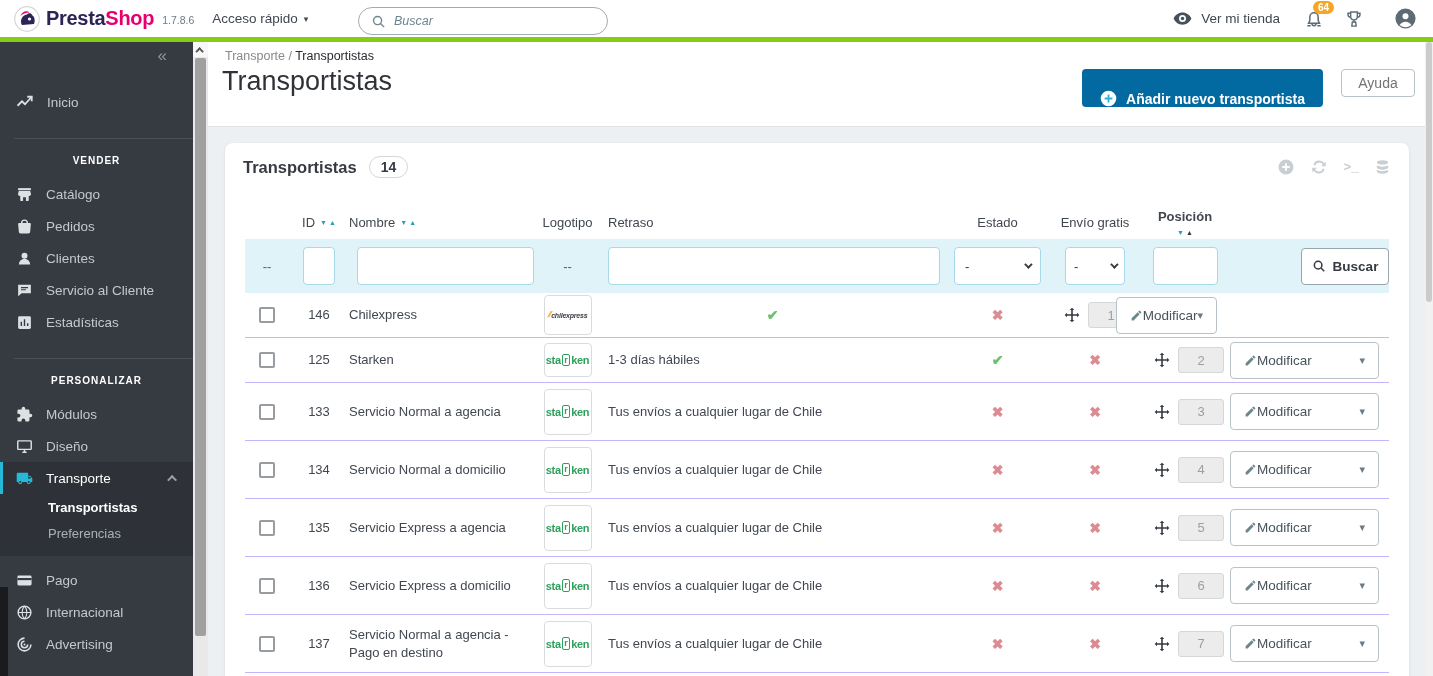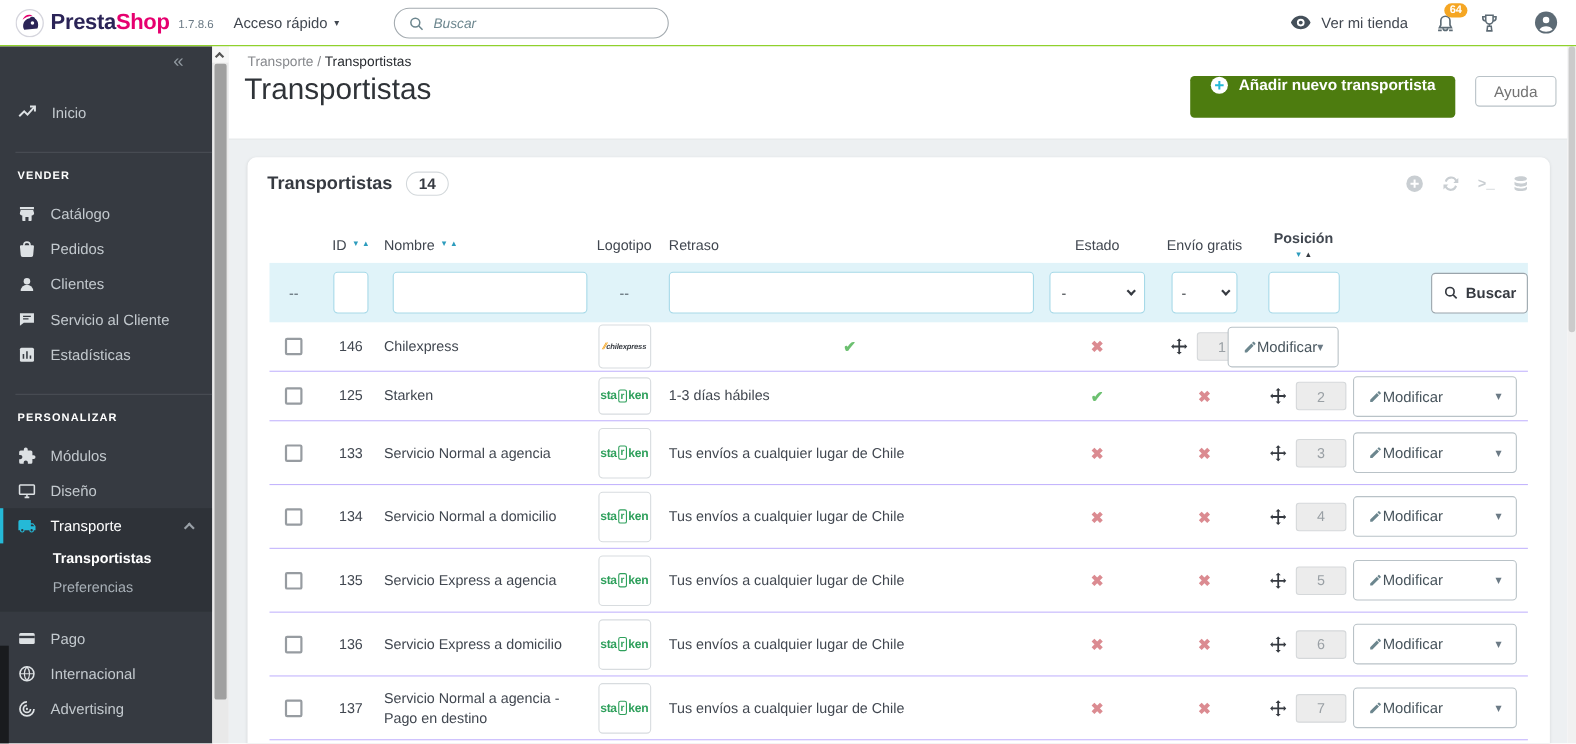--- a/index.html
+++ b/index.html
@@ -1,20 +1,20 @@
 <!DOCTYPE html>
 <html><head>
 <meta charset="utf-8">
 <style>
   * { margin:0; padding:0; box-sizing:border-box; }
   html,body { width:1433px; height:676px; overflow:hidden; }
   body { font-family:"Liberation Sans", sans-serif; background:#fff; position:relative; font-size:13px; color:#363a41; }
 
   
-  .topbar { position:absolute; top:0; left:0; width:1433px; height:42px; background:#fff; border-bottom:1px solid #84cc16; display:flex; align-items:center; z-index:30; }
+  .topbar { position:absolute; top:0; left:0; width:1433px; height:42px; background:#fff; border-bottom:5px solid #84cc16; display:flex; align-items:center; z-index:30; }
   .brand { display:flex; align-items:center; padding-left:14px; }
   .brand-mark { width:26px; height:26px; margin-right:6px; }
   .brand-name { font-size:20px; font-weight:700; letter-spacing:-0.3px; }
   .brand-presta { color:#2b2457; }
   .brand-shop { color:#e6006f; }
   .brand-version { font-size:10.5px; color:#6b7a85; margin-left:8px; margin-top:3px; }
   .quick-access { display:flex; align-items:center; gap:6px; margin-left:18px; font-size:13.5px; color:#414750; cursor:pointer; }
   .caret-solid { font-size:9px; color:#414750; }
   .topsearch { position:absolute; left:358px; top:7px; width:250px; height:28px; border:1px solid #a4abb0; border-radius:15px; display:flex; align-items:center; padding:0 12px; background:#fff; }
   .topsearch input { border:none; outline:none; flex:1; font-size:12.5px; font-family:"Liberation Sans",sans-serif; margin-left:8px; color:#414750; background:transparent; }
@@ -26,21 +26,21 @@
   .avatar-wrap { margin-left:10px; cursor:pointer; }
 
   
   .sidebar { position:absolute; top:42px; left:0; width:193px; height:634px; background:#363a41; overflow:hidden; }
   .collapse-row { height:28px; display:flex; justify-content:flex-end; align-items:center; padding-right:26px; }
   .collapse-ico { color:#8f979e; font-size:17px; cursor:pointer; }
   .side-item { height:32px; display:flex; align-items:center; padding-left:16px; gap:13px; color:#c3c9ce; font-size:13.5px; cursor:pointer; }
   .side-item svg { flex:0 0 auto; color:#dde1e4; }
   .side-home { margin-top:16px; }
   .side-divider { border-top:1px solid #4a4e55; margin:20px 0 0 14px; }
-  .side-title { margin-top:16px; padding-left:16px; color:#fff; font-size:10px; font-weight:700; letter-spacing:1px; }
+  .side-title { margin-top:16px; color:#fff; font-size:10px; font-weight:700; letter-spacing:1px;text-align:center; }
   .side-list { margin-top:12px; }
   .side-active-block { background:#2e3238; margin-top:0; padding-bottom:10px; }
   .side-item.active-parent { border-left:3px solid #25b9d7; padding-left:13px; color:#fff; }
   .side-item.active-parent svg { color:#25b9d7; }
   .chevron-up { margin-left:auto; margin-right:16px; width:7px; height:7px; border-left:2px solid #9aa1a8; border-top:2px solid #9aa1a8; transform:rotate(45deg) translateY(2px); }
   .sub-item { padding-left:48px; height:26px; display:flex; align-items:center; color:#a9b1b8; font-size:13px; cursor:pointer; }
   .sub-item.active { color:#fff; font-weight:700; }
   .black-strip { position:absolute; left:0; top:587px; width:8px; height:89px; background:#191b1e; }
 
   
@@ -52,21 +52,21 @@
   
   .page-scroll { position:absolute; top:42px; right:0; width:8px; height:634px; background:#f1f1f1; }
   .page-scroll .thumb { position:absolute; top:0; left:1px; width:6px; height:260px; background:#cbcbcb; border-radius:3px; }
 
   
   .main { position:absolute; top:42px; left:208px; width:1217px; height:634px; background:#edf0f2; }
   .title-band { position:absolute; top:0; left:0; width:100%; height:85px; background:#fff; border-bottom:1px solid #e0e4e6; }
   .breadcrumb { position:absolute; left:17px; top:7px; font-size:12.5px; color:#87898d; }
   .breadcrumb .cur { color:#282b30; }
   .page-title { position:absolute; left:14px; top:24px; font-size:27px; font-weight:500; color:#2f3338; }
-  .btn-add { position:absolute; right:102px; top:27px; height:38px; background:#4d7c0f; color:#fff; font-weight:700; font-size:14px; border:none; border-radius:4px; display:flex; align-items:flex-start; gap:9px; padding:0 18px; cursor:pointer; }
+  .btn-add { position:absolute; right:102px; top:27px; height:38px; background:#0369a1; color:#fff; font-weight:700; font-size:14px; border:none; border-radius:4px; display:flex; align-items:flex-end; gap:9px; padding:0 18px; cursor:pointer; }
   .btn-help { position:absolute; right:10px; top:27px; width:74px; height:28px; background:#fff; color:#737373; font-size:14px; border:1px solid #b9c2c7; border-radius:4px; display:flex; align-items:center; justify-content:center; cursor:pointer; }
 
   
   .panel { position:absolute; left:17px; right:16px; top:101px; bottom:0; background:#fff; border-radius:8px 8px 0 0; box-shadow:0 1px 3px rgba(0,0,0,.1); }
   .panel-header { height:48px; display:flex; align-items:center; padding:0 18px; }
   .panel-title { font-size:16.5px; font-weight:700; color:#363a41; }
   .count-badge { margin-left:12px; border:1px solid #d3d8db; border-radius:13px; padding:2px 11px; font-weight:700; font-size:14px; color:#363a41; }
   .panel-tools { margin-left:auto; display:flex; align-items:center; gap:15px; color:#c9ced2; }
   .panel-tools .tool { cursor:pointer; display:flex; align-items:center; }
   .tool-term { font-family:"Liberation Mono",monospace; font-size:13px; font-weight:700; color:#c9ced2; }

